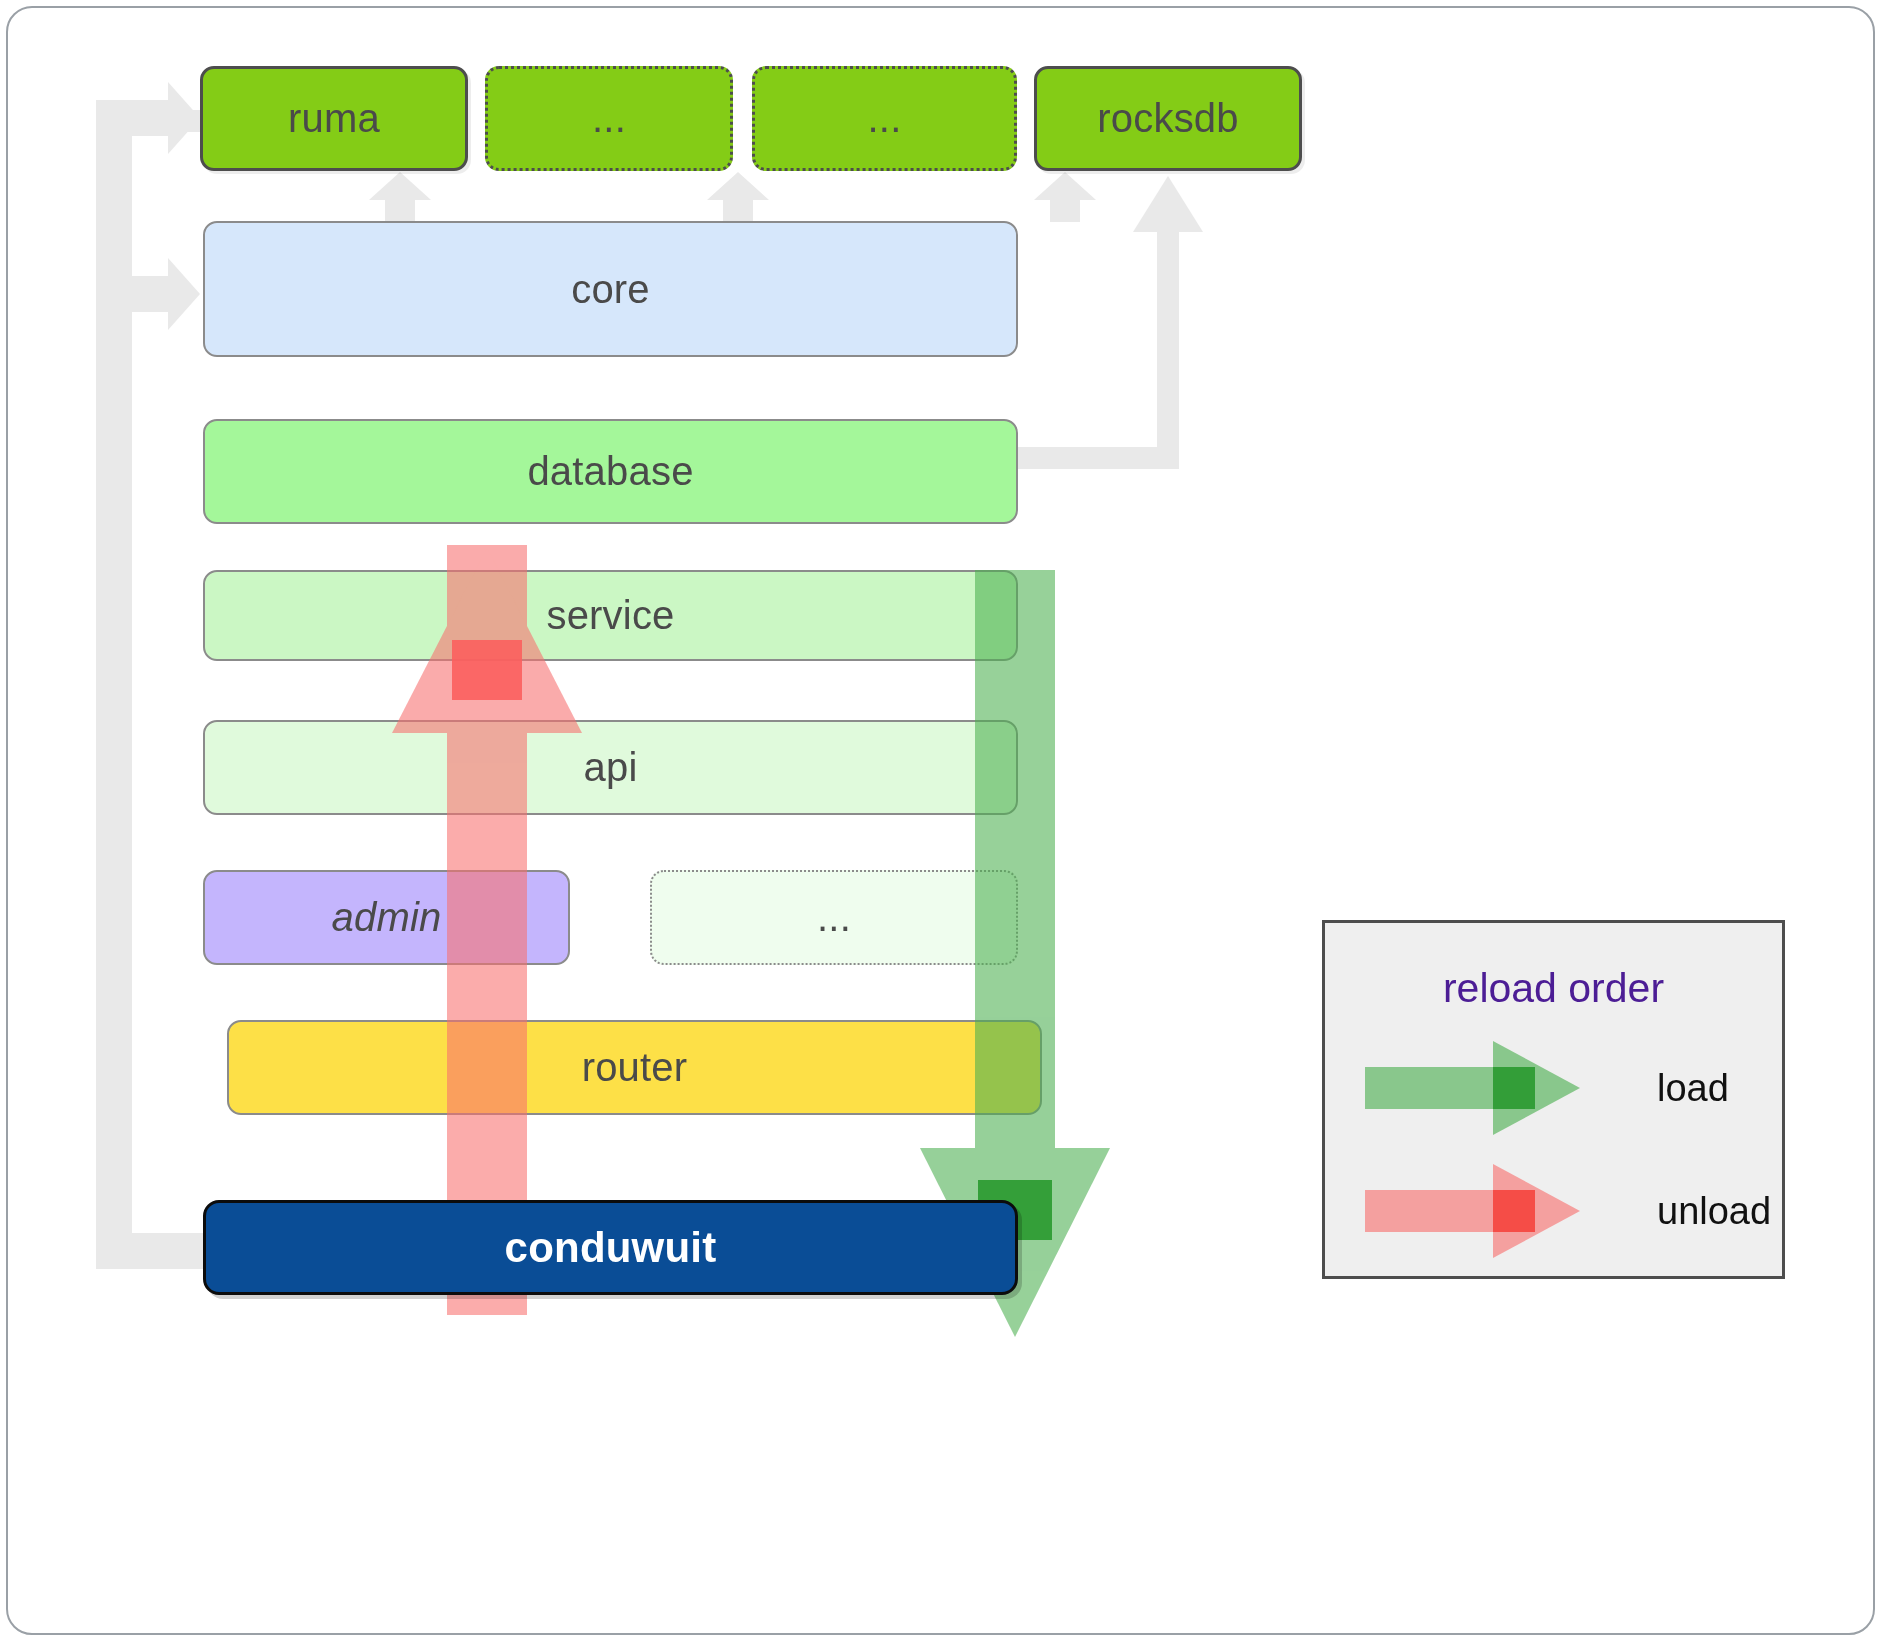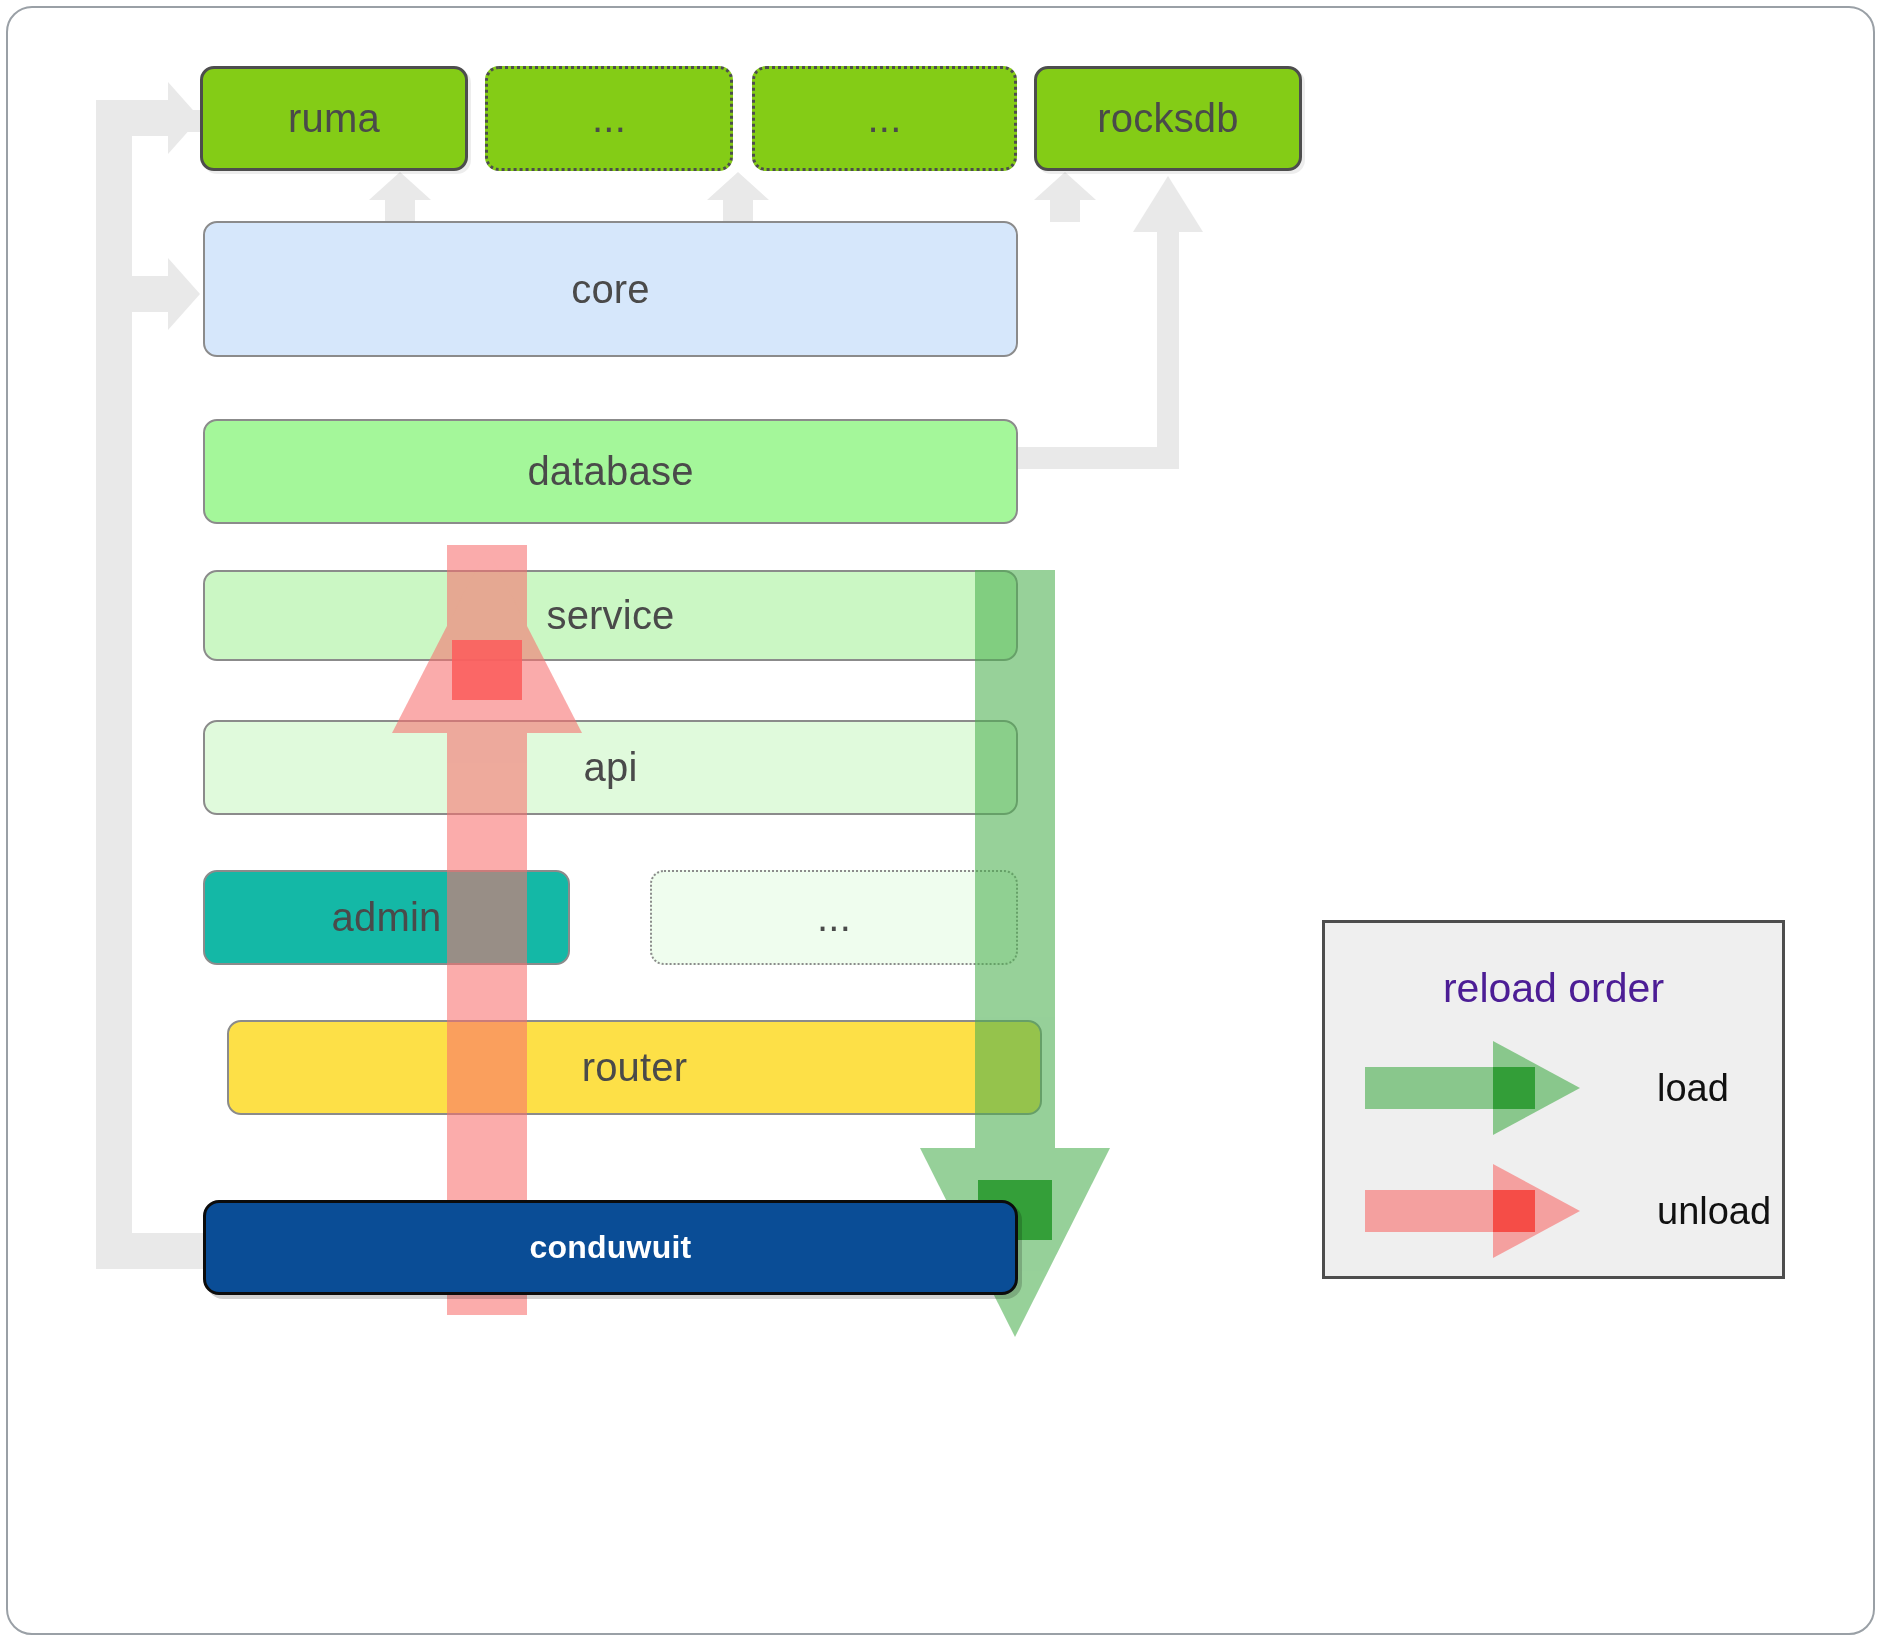--- a/index.html
+++ b/index.html
@@ -40,30 +40,30 @@
   }
   .crate.dotted{border:3px dotted #4d4d4d;box-shadow:none;}
 
   
   .layer{border:2px solid #8b8b8b;}
   .layer.dotted{border:2px dotted #8b8b8b;}
   .layer-core{background:#d6e7fb;}
   .layer-database{background:#a4f79a;}
   .layer-service{background:#cbf7c4;}
   .layer-api{background:#e0fadc;}
-  .layer-admin{background:#14b8a6;}
+  .layer-admin{background:#c4b5fd;font-style:italic;}
   .layer-dots{background:#effdee;}
   .layer-router{background:#fde047;margin-left:24px;}
 
   .app-box{
     background:#0a4d96;
     border:3px solid #0c0c0c;
     border-radius:16px;
     color:#ffffff;
-    font-size:32px;
+    font-size:42px;
     font-weight:bold;
     box-shadow:4px 4px 0 rgba(0,0,0,.18);
   }
 
   
   #legend{
     position:absolute;
     left:1322px;top:920px;width:463px;height:359px;
     background:#efefef;
     border:3px solid #4d4d4d;

